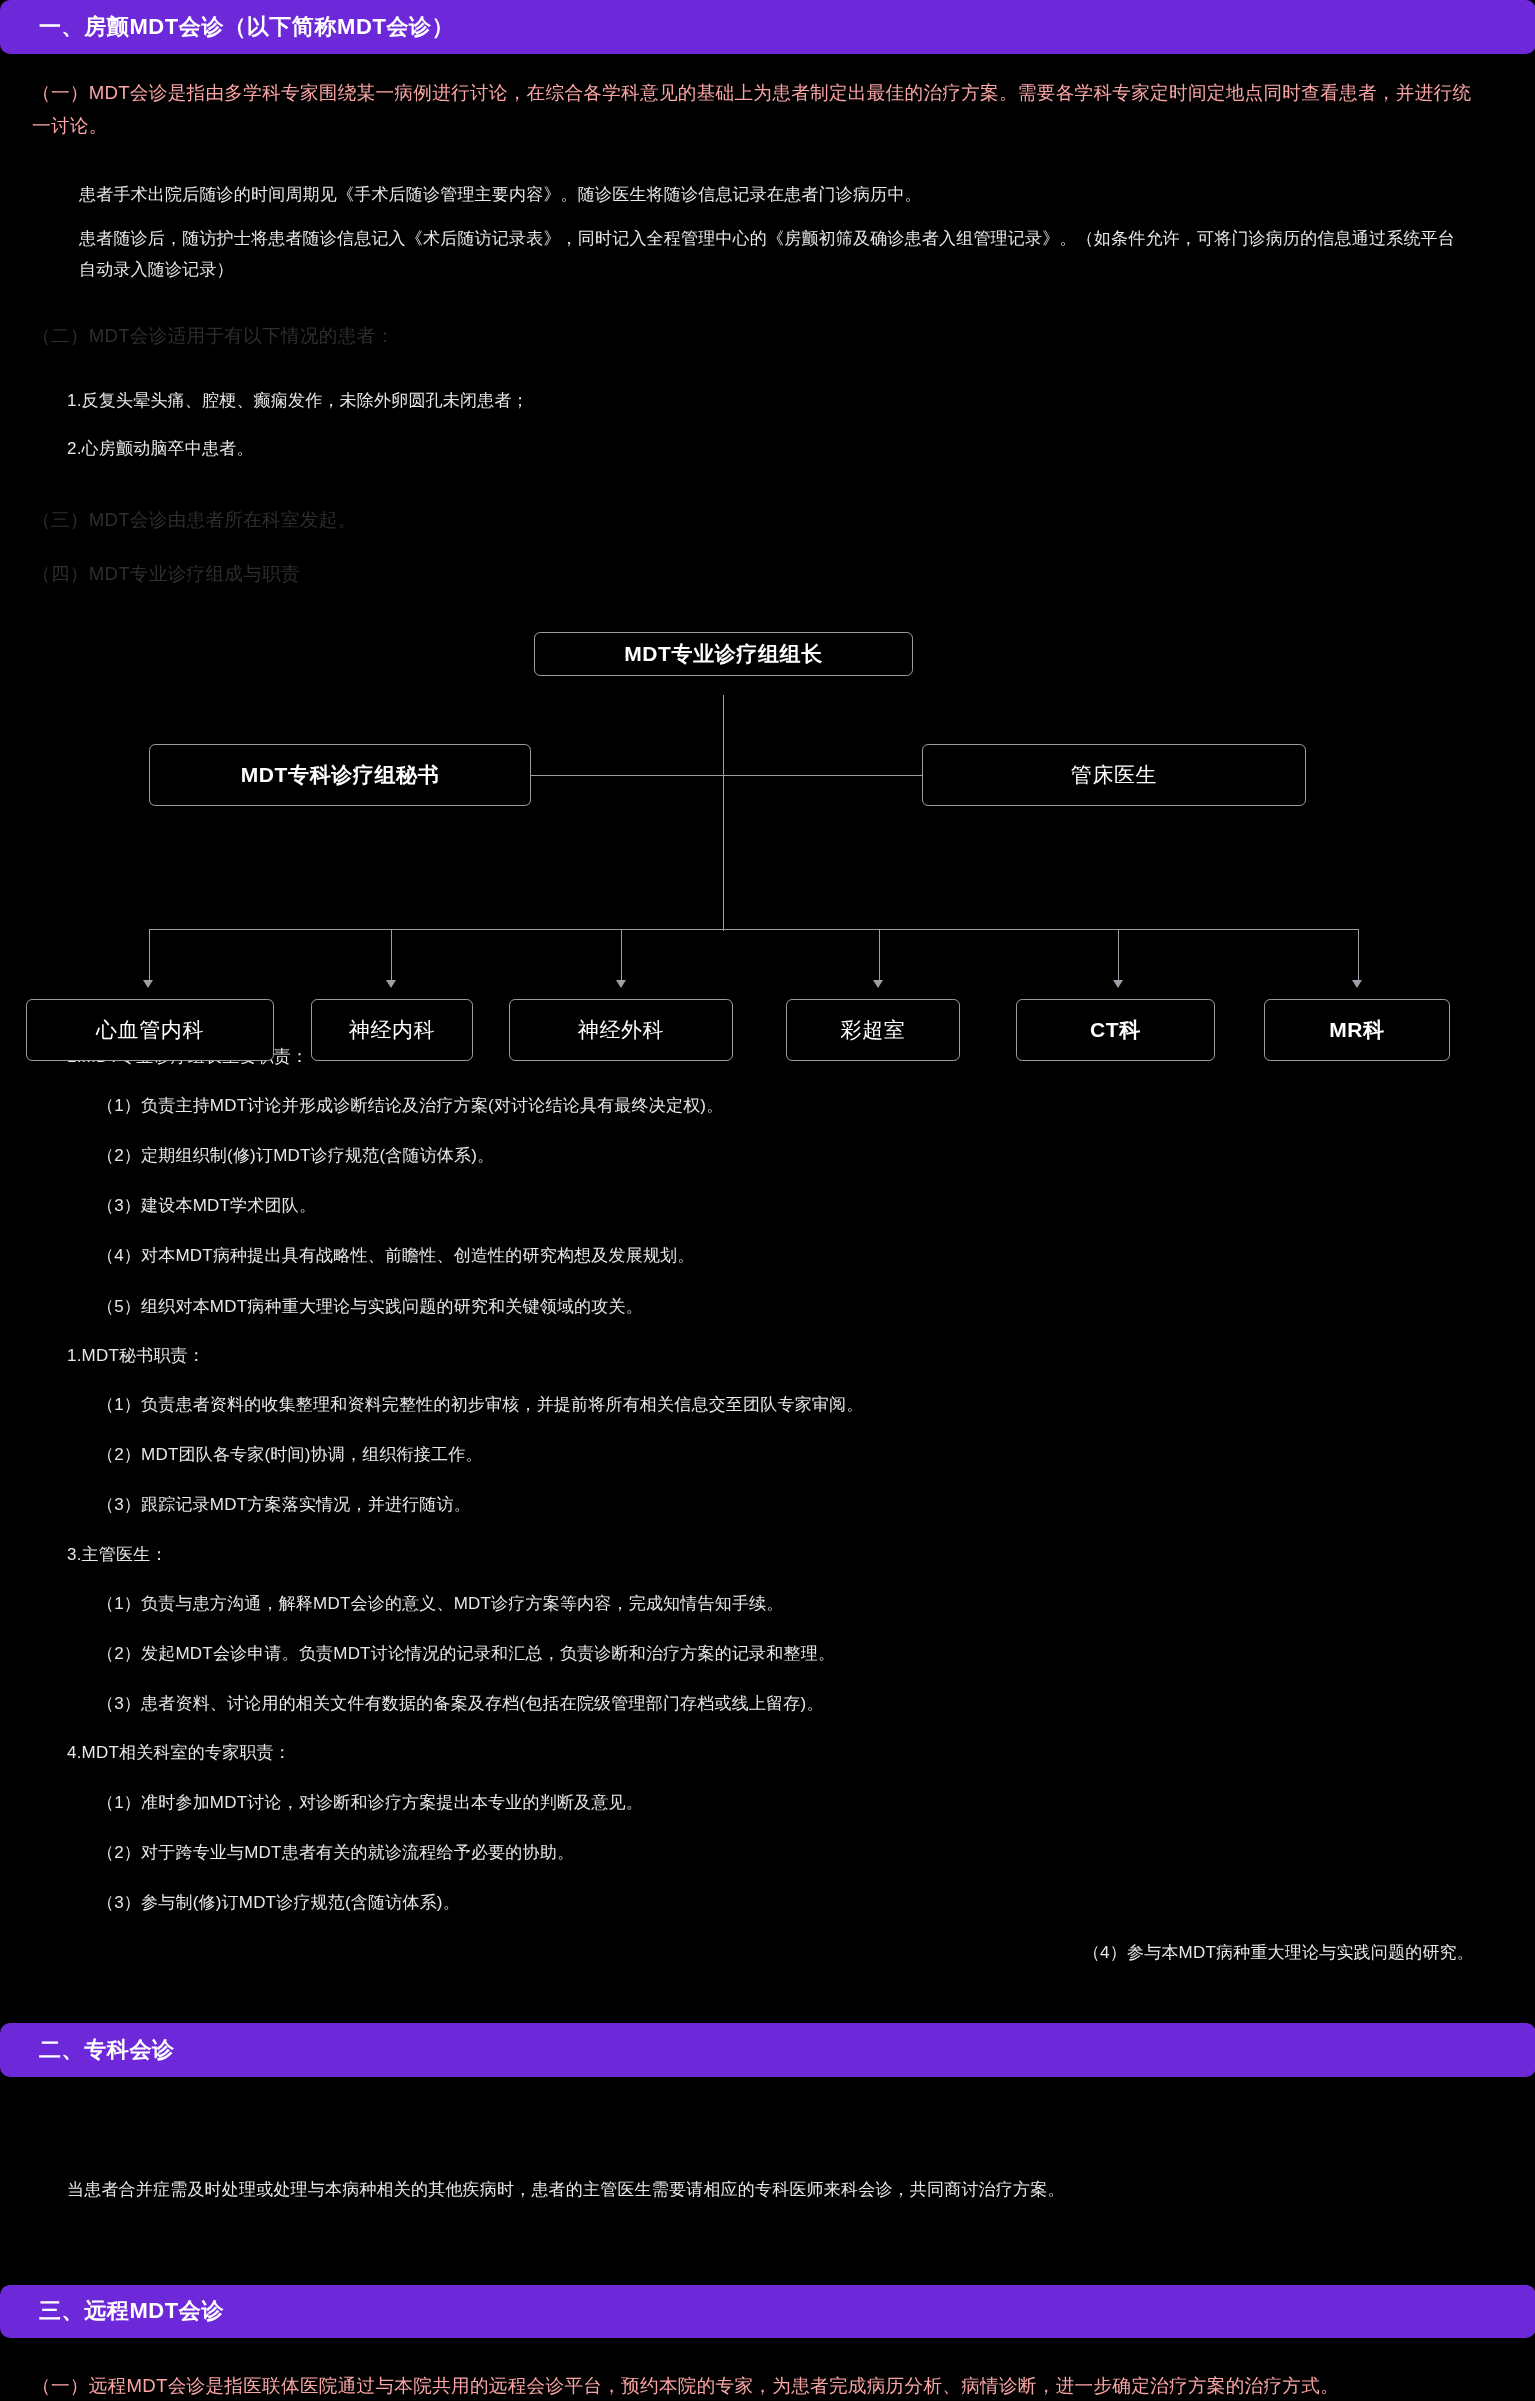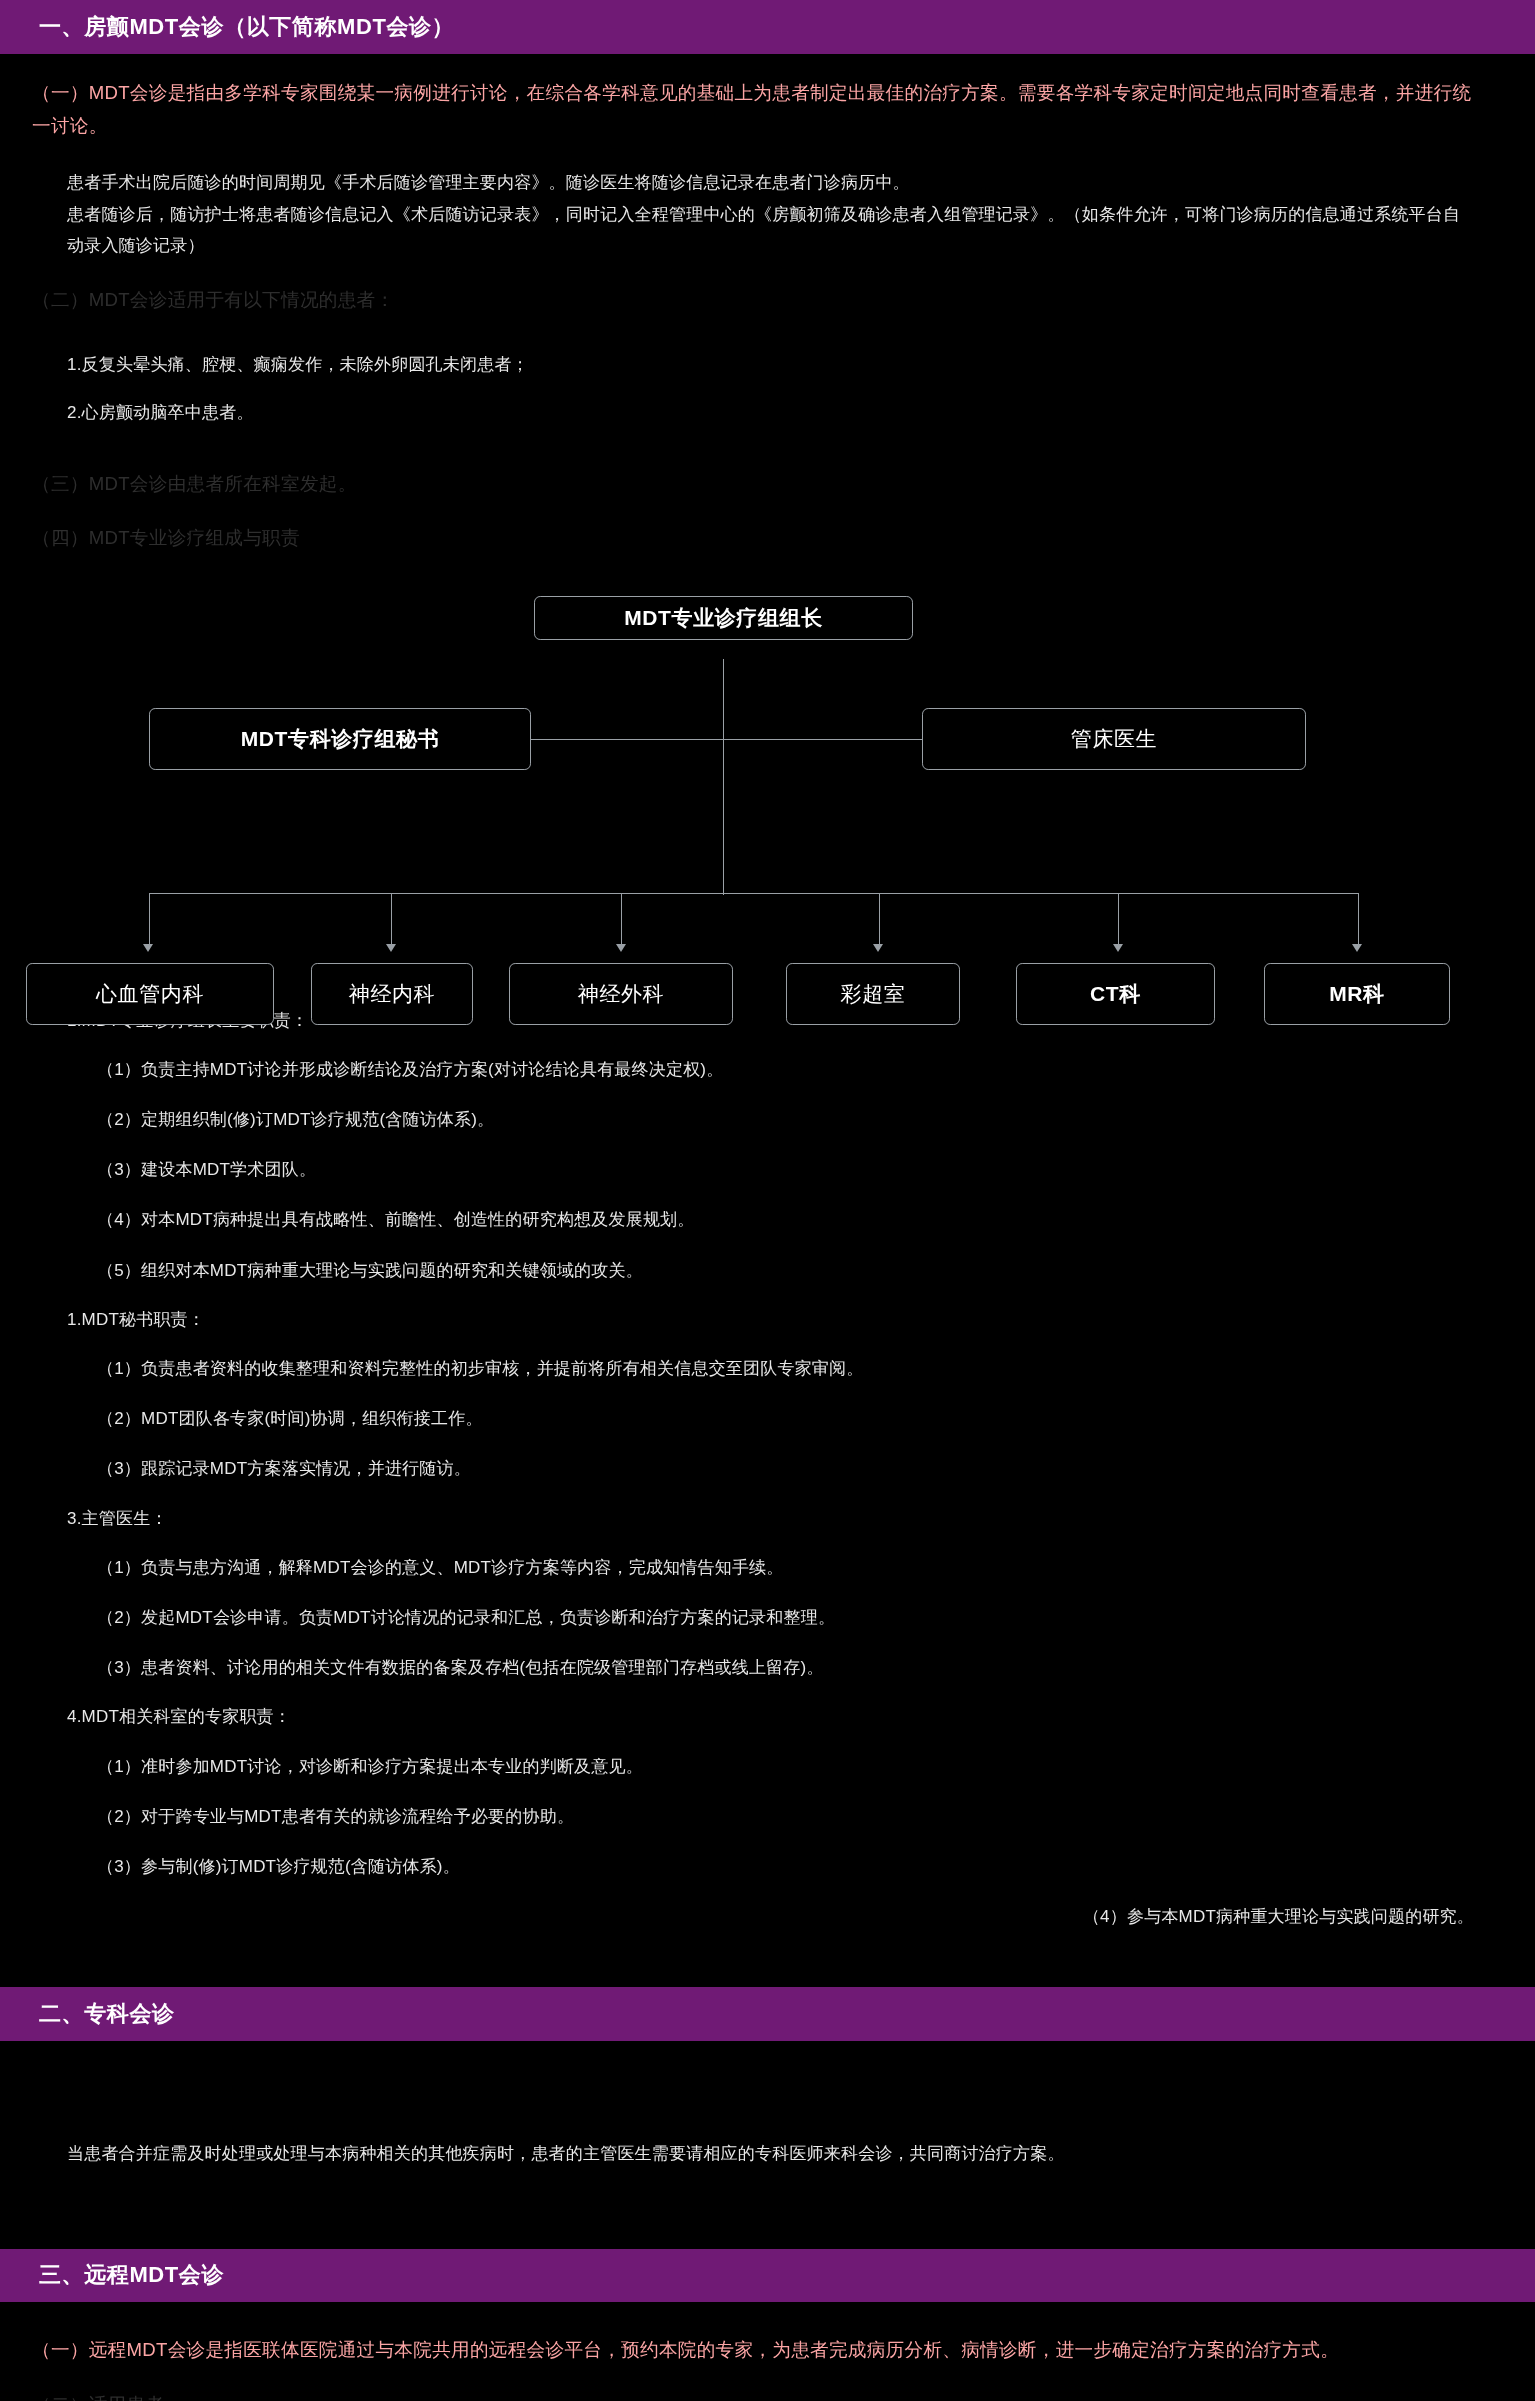--- a/index.html
+++ b/index.html
@@ -11,27 +11,28 @@
   body {
     width: 1536px;
     color: #ffffff;
     -webkit-font-smoothing: antialiased;
   }
 
   .page { width: 1536px; position: relative; }
 
   
   .section-bar {
-    background: #701a75;
+    background: #6d28d9;
     color: #ffffff;
     font-size: 22px;
     font-weight: bold;
     letter-spacing: 0.6px;
     padding: 13.7px 0 13.7px 39px;
     line-height: 1.2;
+    border-radius: 10px;
   }
 
   .section-body { padding: 0 0 0 0; }
 
   
   .dim-para {
     color: #fca5a5;
     font-size: 18.6px;
     line-height: 1.75;
     padding: 23.6px 62px 0 32px;
@@ -47,21 +48,21 @@
   }
 
   .white-para {
     color: #e8e8e8;
     font-size: 17px;
     line-height: 1.85;
     padding: 0 62px 0 67px;
     letter-spacing: 0.2px;
   }
   .white-block { padding-top: 25px; }
-  .white-block p { margin: 0; }
+  .white-block p { margin: 12px; }
 
   .indent-item {
     color: #e8e8e8;
     font-size: 17px;
     line-height: 1.95;
     padding-left: 67px;
     letter-spacing: 0.2px;
   }
 
   .list-block { padding-top: 16px; }

